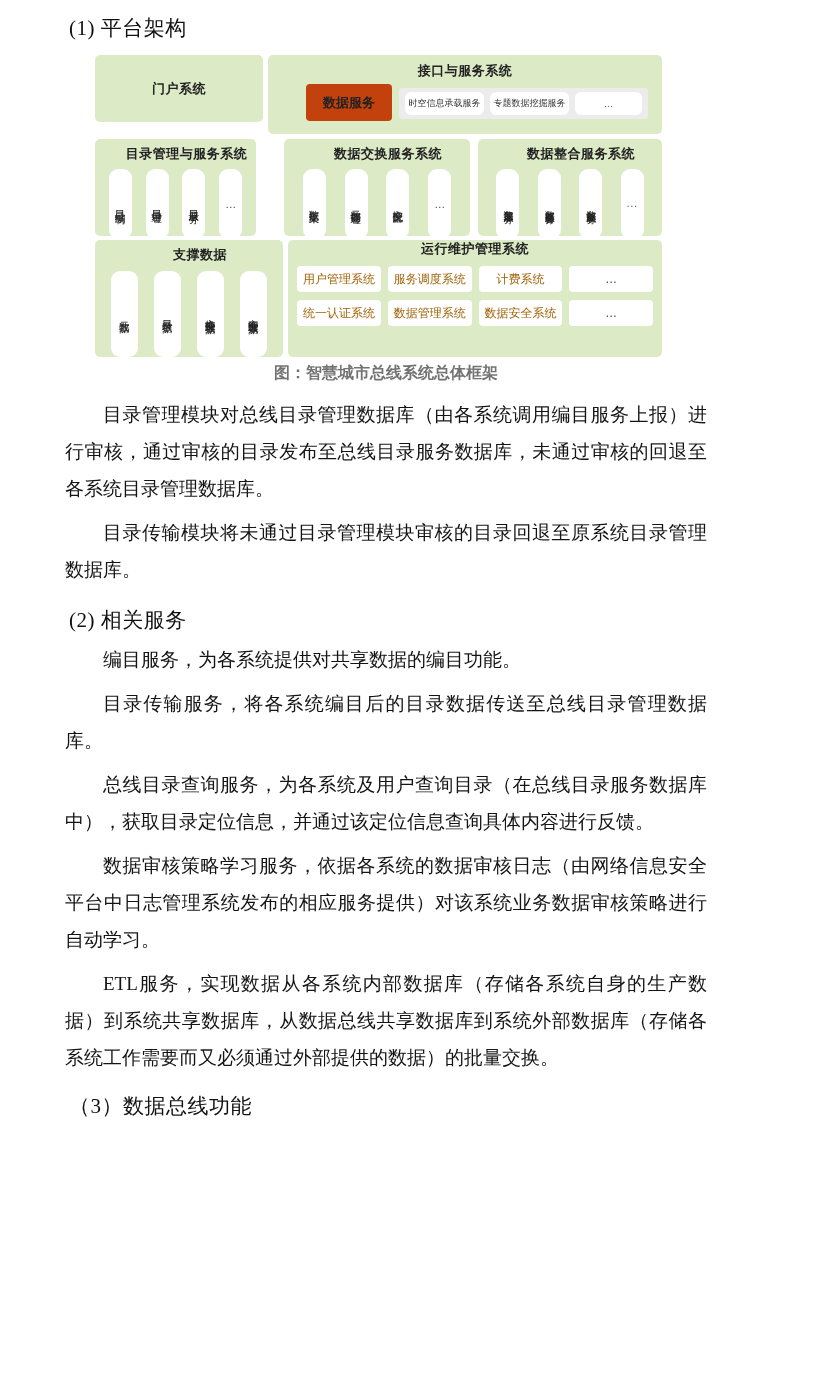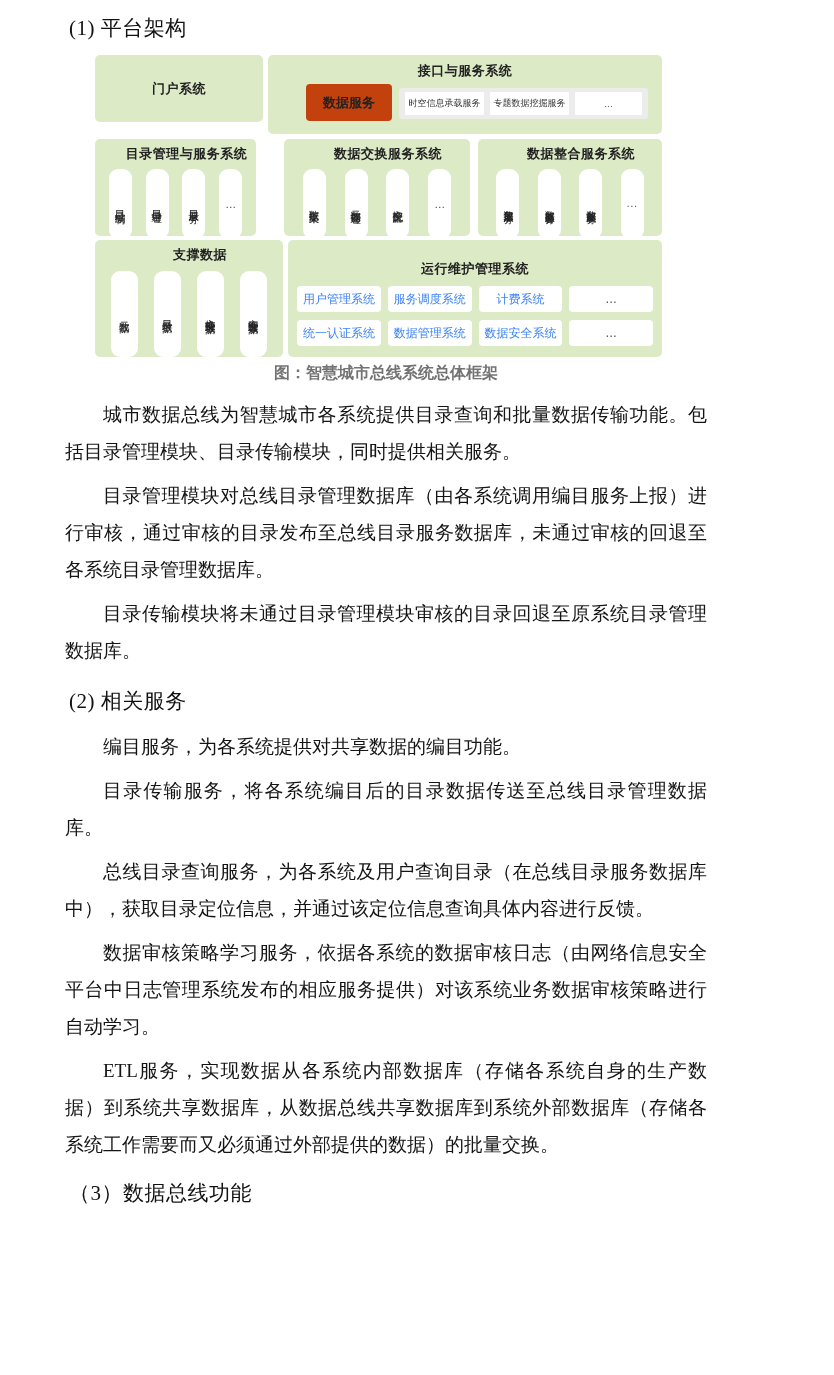--- a/index.html
+++ b/index.html
@@ -7,21 +7,21 @@
     width:834px; height:1375px; background:#ffffff; overflow:hidden;
     font-family:"Liberation Serif","DejaVu Serif",serif; color:#141414;
     -webkit-font-smoothing:antialiased;
   }
   .page { padding:12px 127px 0 65px; width:642px; }
 
   .heading {
     font-size:21px; font-weight:400; color:#111; letter-spacing:0.5px;
     margin:2px 0 13px 4px;
   }
-  .heading.h2 { margin:18px 0 13px 4px; }
+  .heading.h2 { margin:18px 0 7px 4px; }
   .heading.h3 { margin:16px 0 10px 4px; }
 
   p.body-para {
     font-size:19px; line-height:37px; margin:0 0 7px 0;
     text-align:justify; text-justify:inter-character; text-indent:2em;
   }
 
   
   .diagram {
     position:relative; width:567px; height:302px; margin:6px 0 6px 30px;
@@ -36,21 +36,21 @@
   .data-service {
     position:absolute; left:38px; top:29px; width:86px; height:37px; background:#c2410c;
     border-radius:4px; display:flex; align-items:center; justify-content:center;
     font-size:13px; font-weight:700; color:#222;
   }
   .sub-bar {
     position:absolute; left:131px; top:33px; width:249px; height:31px; background:#ececec;
     border-radius:3px; display:flex; align-items:center; gap:6px; padding:0 6px; box-sizing:border-box;
   }
   .sub-item {
-    background:#fff; border-radius:1px; height:23px; flex:1 1 0;
+    background:#fff; border-radius:6px; height:23px; flex:1 1 0;
     display:flex; align-items:center; justify-content:center;
     font-size:9px; color:#333; white-space:nowrap;
   }
   .sub-item.dots { flex:0.85 1 0; color:#555; }
 
   .vblk .blk-title { padding-top:6px;margin-left:22px; }
   .vrow { display:flex; justify-content:space-evenly; align-items:flex-start; margin-top:6px; }
   .vitem {
     width:23px; height:70px; background:#fff; border-radius:9px;
     display:flex; align-items:center; justify-content:center;
@@ -62,26 +62,26 @@
   .blk-catalog     { left:0;    top:84px; width:161px; height:97px; }
   .blk-exchange    { left:189px; top:84px; width:186px; height:97px; }
   .blk-integration { left:383px; top:84px; width:184px; height:97px; }
   .blk-integration .vitem { font-size:10px; letter-spacing:0.5px; }
 
   .blk-support { left:0; top:185px; width:188px; height:117px; }
   .blk-support .vitem { width:27px; height:86px; }
   .blk-support .vrow { margin-top:7px; }
 
   .blk-ops { left:193px; top:185px; width:374px; height:117px; }
-  .blk-ops .blk-title { padding-top:20px; }
+  .blk-ops .blk-title { padding-top:0; }
   .hrow { display:flex; gap:7px; padding:0 9px; margin-top:8px; }
   .hitem {
     flex:1 1 0; height:26px; background:#fff; border-radius:4px;
     display:flex; align-items:center; justify-content:center;
-    font-size:12px; color:#3b82f6; white-space:nowrap;
+    font-size:12px; color:#a16207; white-space:nowrap;
   }
   .hitem.dots { color:#555; }
 
   .fig-caption {
     text-align:center; font-size:16px; font-weight:700; color:#737373;
     margin:4px 0 12px 0;
   }
 </style>
 </head>
 <body>
@@ -160,21 +160,20 @@
         <div class="hitem">数据管理系统</div>
         <div class="hitem">数据安全系统</div>
         <div class="hitem dots">...</div>
       </div>
     </div>
 
   </div>
 
   <div class="fig-caption">图：智慧城市总线系统总体框架</div>
 
-  <p class="body-para">城市数据总线为智慧城市各系统提供目录查询和批量数据传输功能。包括目录管理模块、目录传输模块，同时提供相关服务。</p>
   <p class="body-para">目录管理模块对总线目录管理数据库（由各系统调用编目服务上报）进行审核，通过审核的目录发布至总线目录服务数据库，未通过审核的回退至各系统目录管理数据库。</p>
   <p class="body-para">目录传输模块将未通过目录管理模块审核的目录回退至原系统目录管理数据库。</p>
 
   <div class="heading h2">(2) 相关服务</div>
 
   <p class="body-para">编目服务，为各系统提供对共享数据的编目功能。</p>
   <p class="body-para">目录传输服务，将各系统编目后的目录数据传送至总线目录管理数据库。</p>
   <p class="body-para">总线目录查询服务，为各系统及用户查询目录（在总线目录服务数据库中），获取目录定位信息，并通过该定位信息查询具体内容进行反馈。</p>
   <p class="body-para">数据审核策略学习服务，依据各系统的数据审核日志（由网络信息安全平台中日志管理系统发布的相应服务提供）对该系统业务数据审核策略进行自动学习。</p>
   <p class="body-para">ETL服务，实现数据从各系统内部数据库（存储各系统自身的生产数据）到系统共享数据库，从数据总线共享数据库到系统外部数据库（存储各系统工作需要而又必须通过外部提供的数据）的批量交换。</p>

